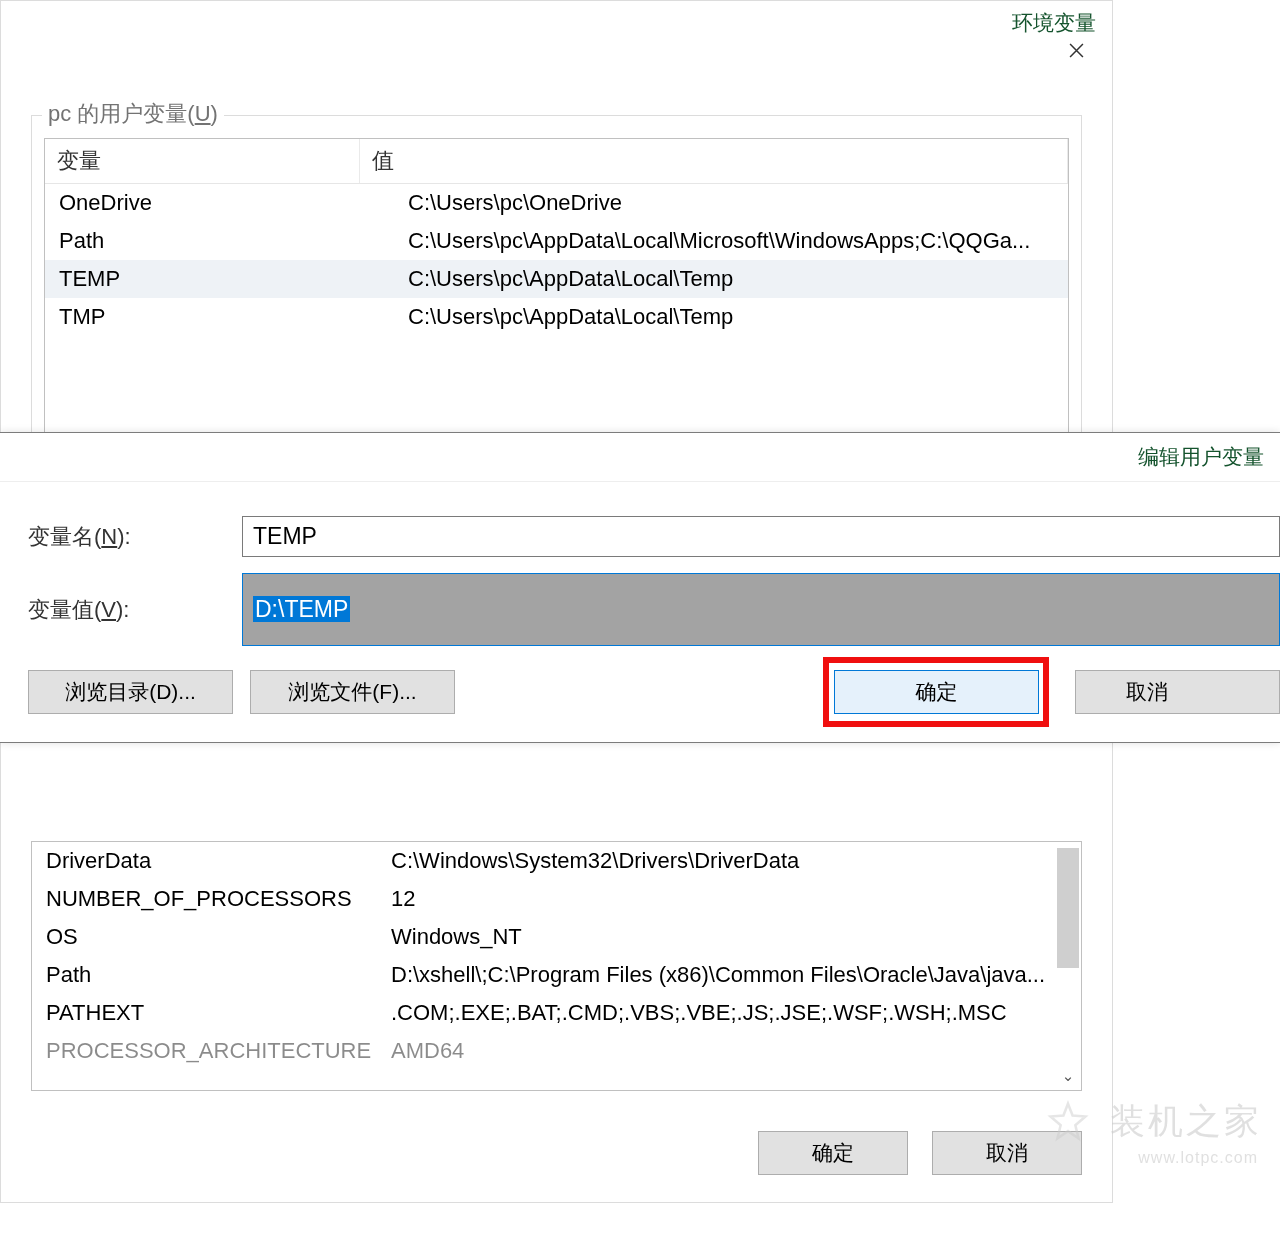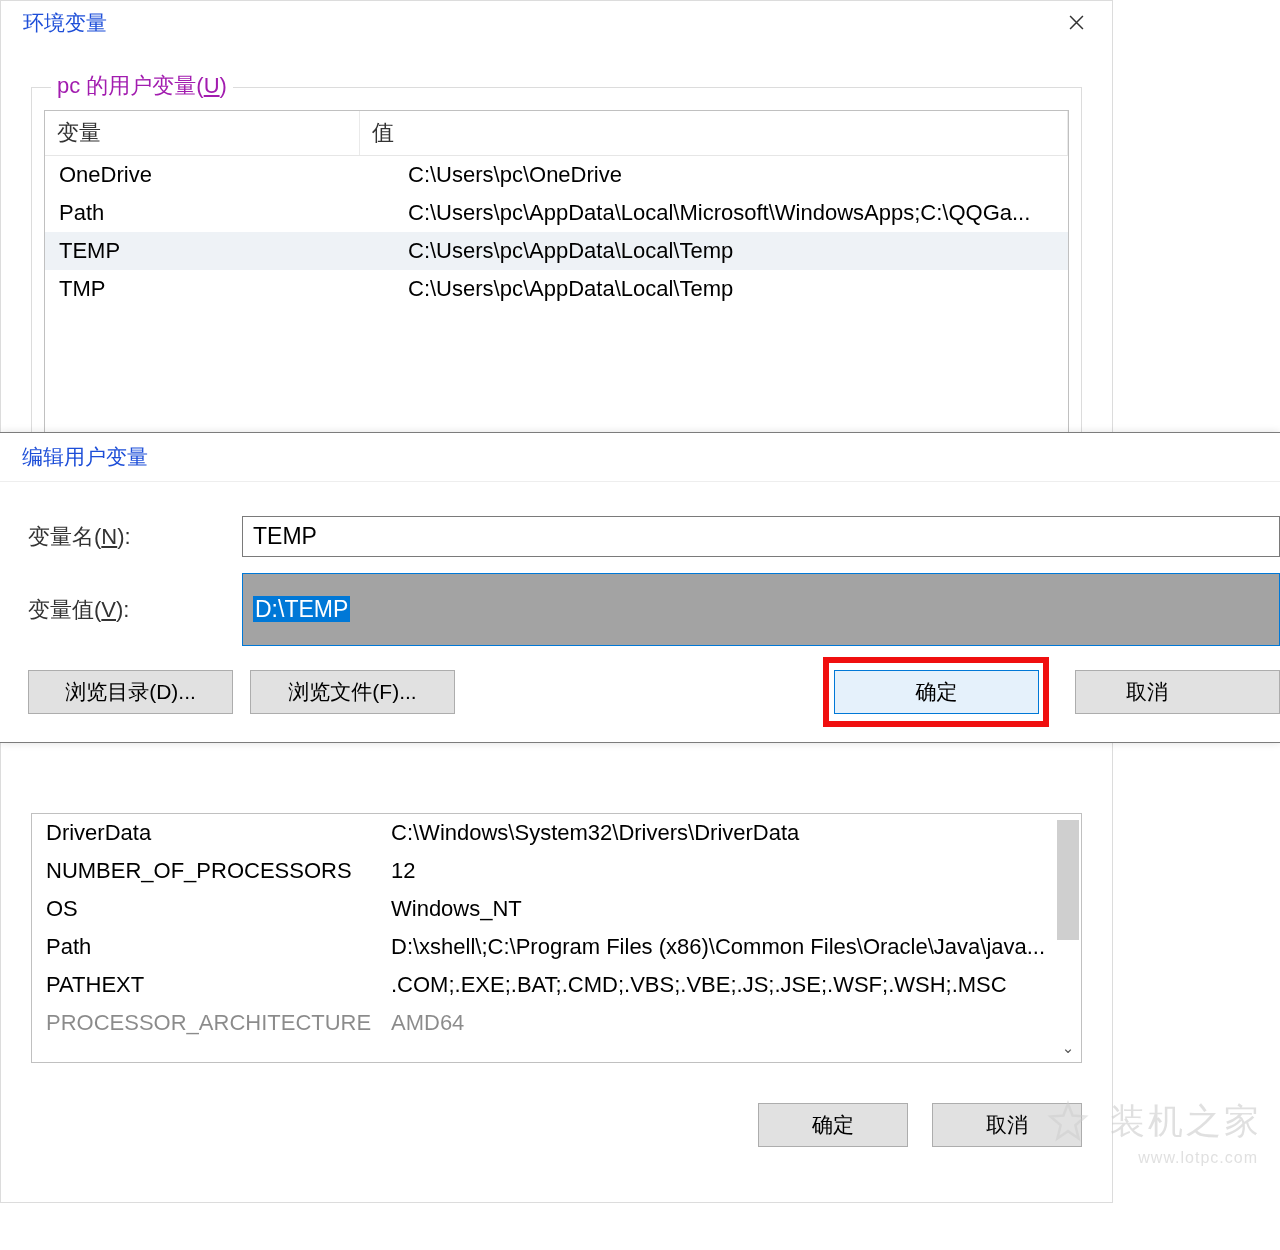--- a/index.html
+++ b/index.html
@@ -16,47 +16,47 @@
     .window {
       position: absolute;
       background: #fff;
       border: 1px solid #dcdcdc;
     }
     .main-window {
       left: 0; right: 167px; top: 0; bottom: 47px;
     }
     .title-bar {
       display: flex;
-      align-items: flex-start;
+      align-items: flex-end;
       justify-content: space-between;
       padding: 8px 16px 8px 22px;
       font-size: 21px;
-      color: #1d4ed8;
+      color: #14532d;
+      flex-direction: column;
     }
     .close-x {
       font-size: 16px;
       color: #333;
       padding: 6px 12px;
       line-height: 1;
     }
     .group-box {
       margin: 40px 30px 10px 30px;
       border: 1px solid #dcdcdc;
       position: relative;
       padding: 22px 12px 12px 12px;
     }
     .group-box legend {
       position: absolute;
       top: -17px;
       left: 10px;
       background: #fff;
       padding: 0 6px;
       font-size: 22px;
-      color: #a21caf;
-      margin-left: 9px;
+      color: #737373;
     }
     .group-box legend .underline { text-decoration: underline; }
     .list-view {
       border: 1px solid #c0c0c0;
       background: #fff;
     }
     .list-header {
       display: flex;
       border-bottom: 1px solid #e6e6e6;
     }

